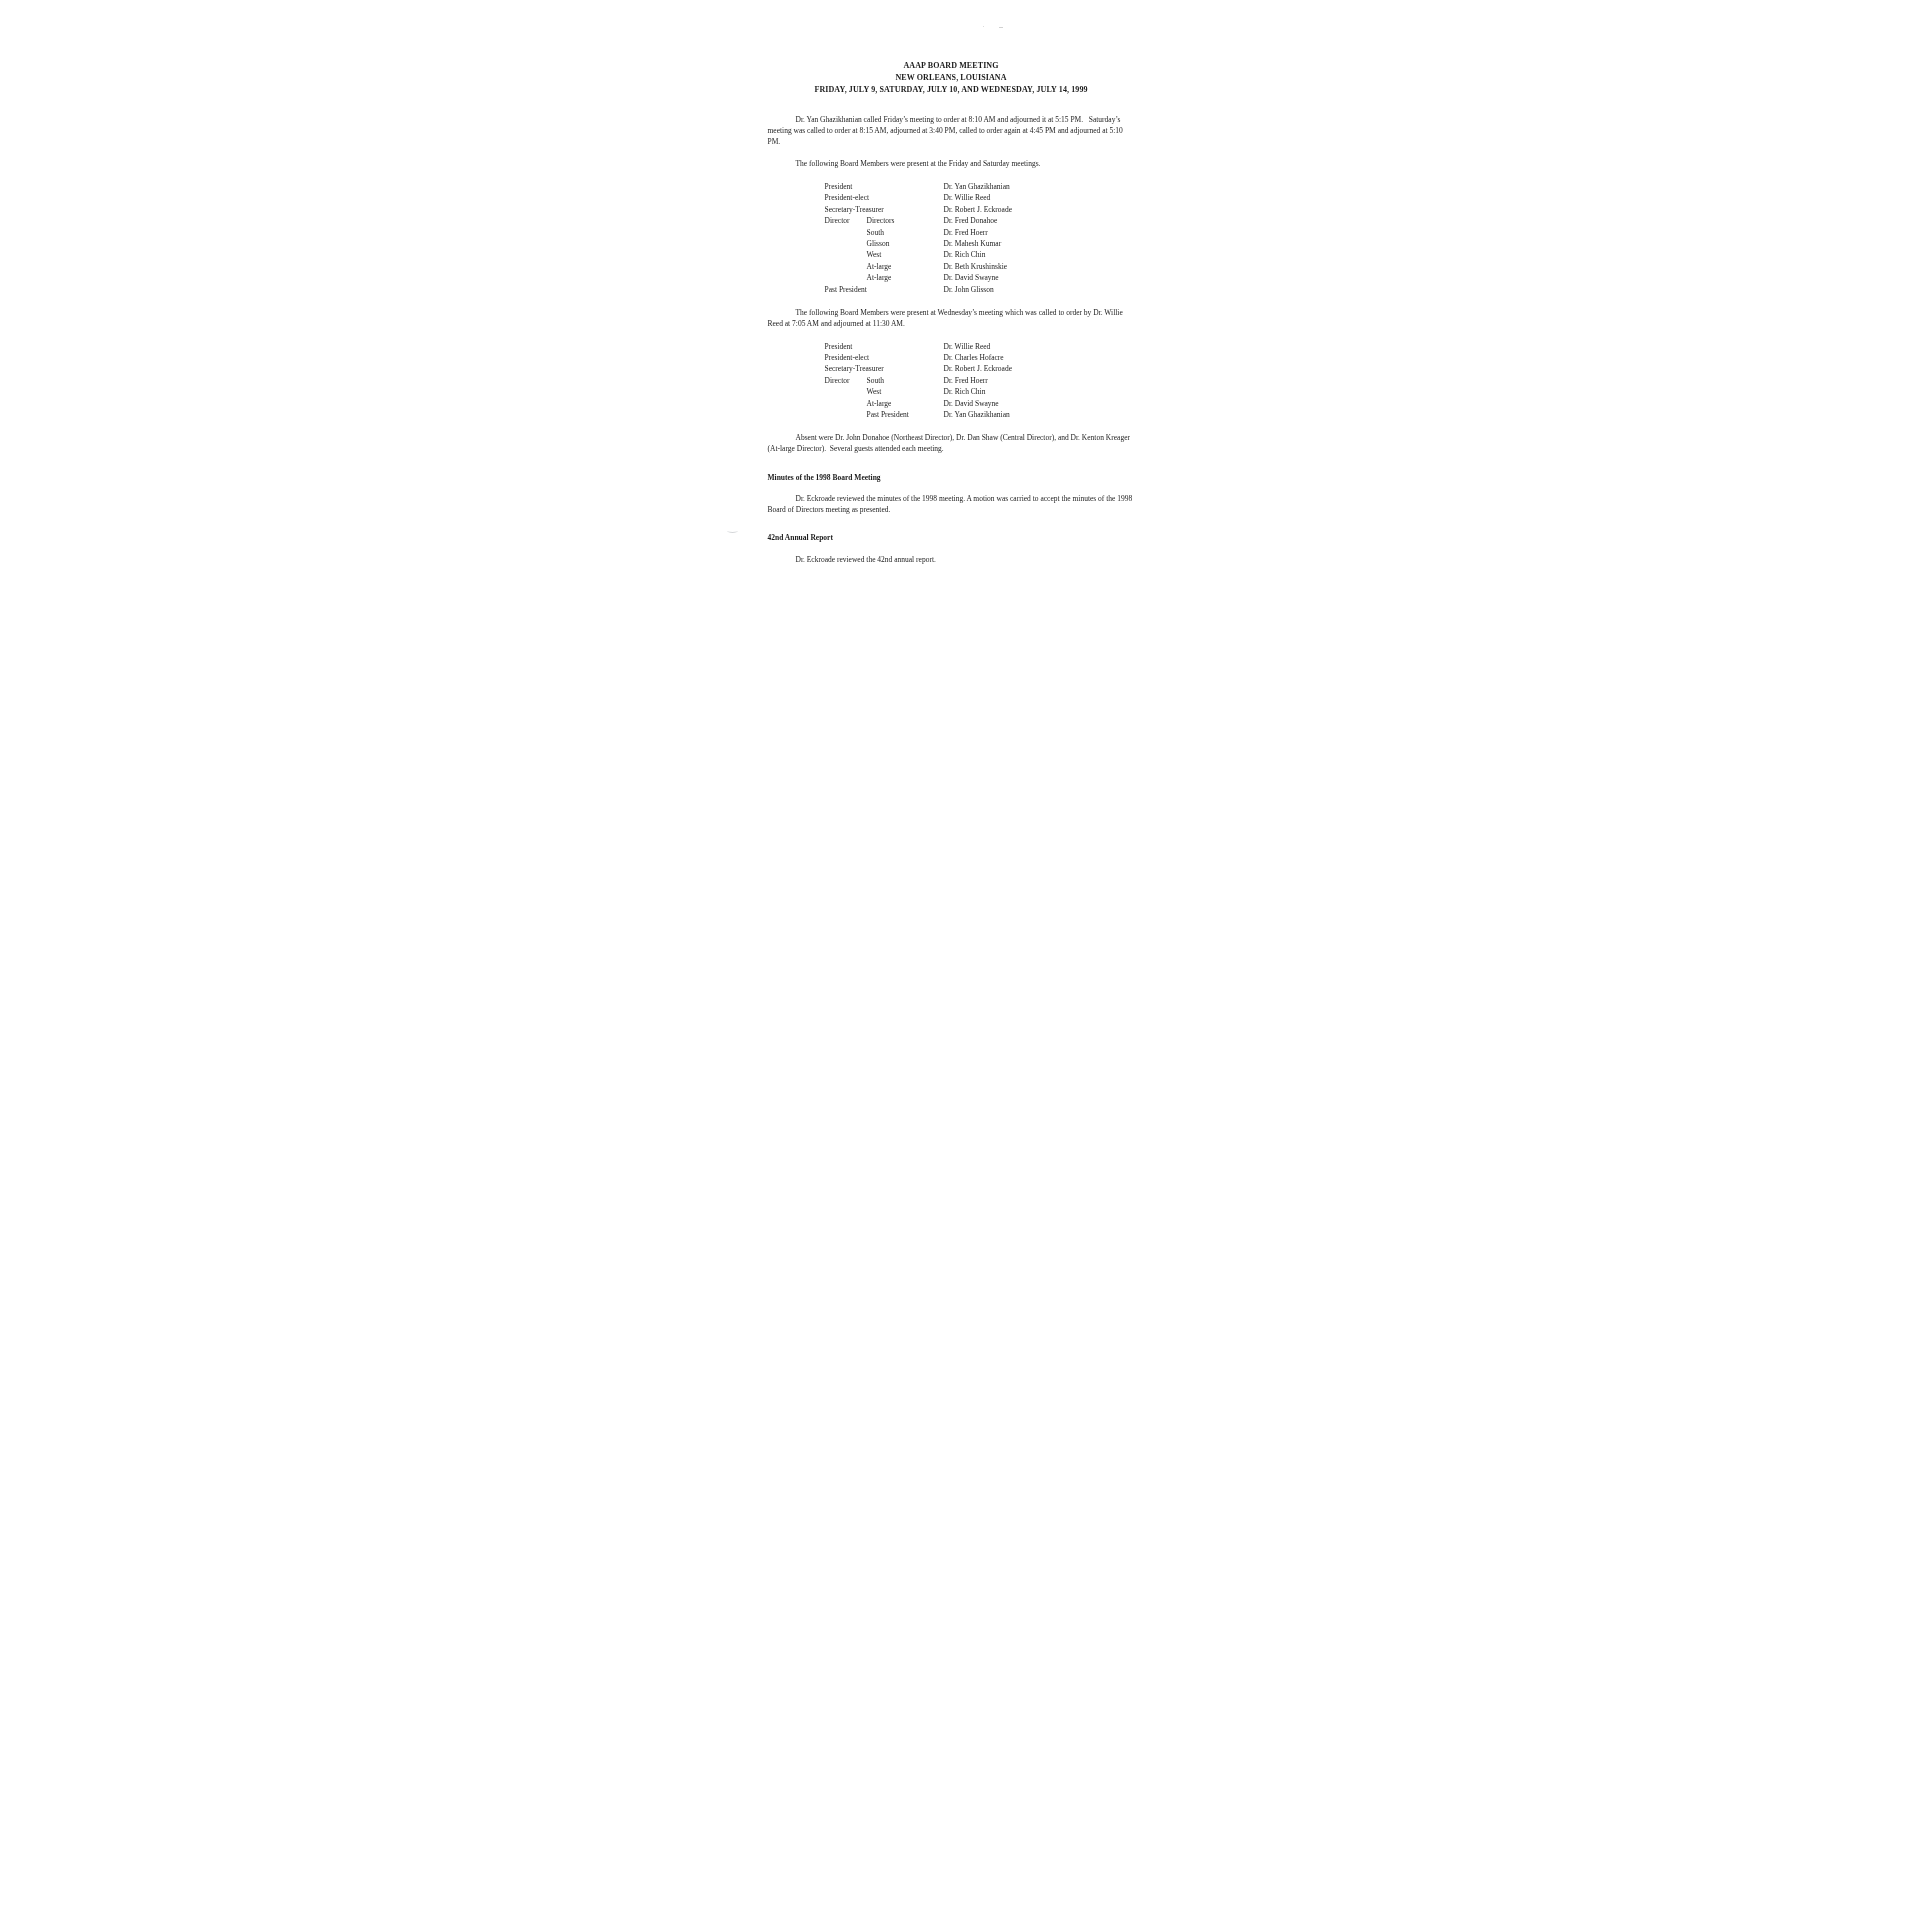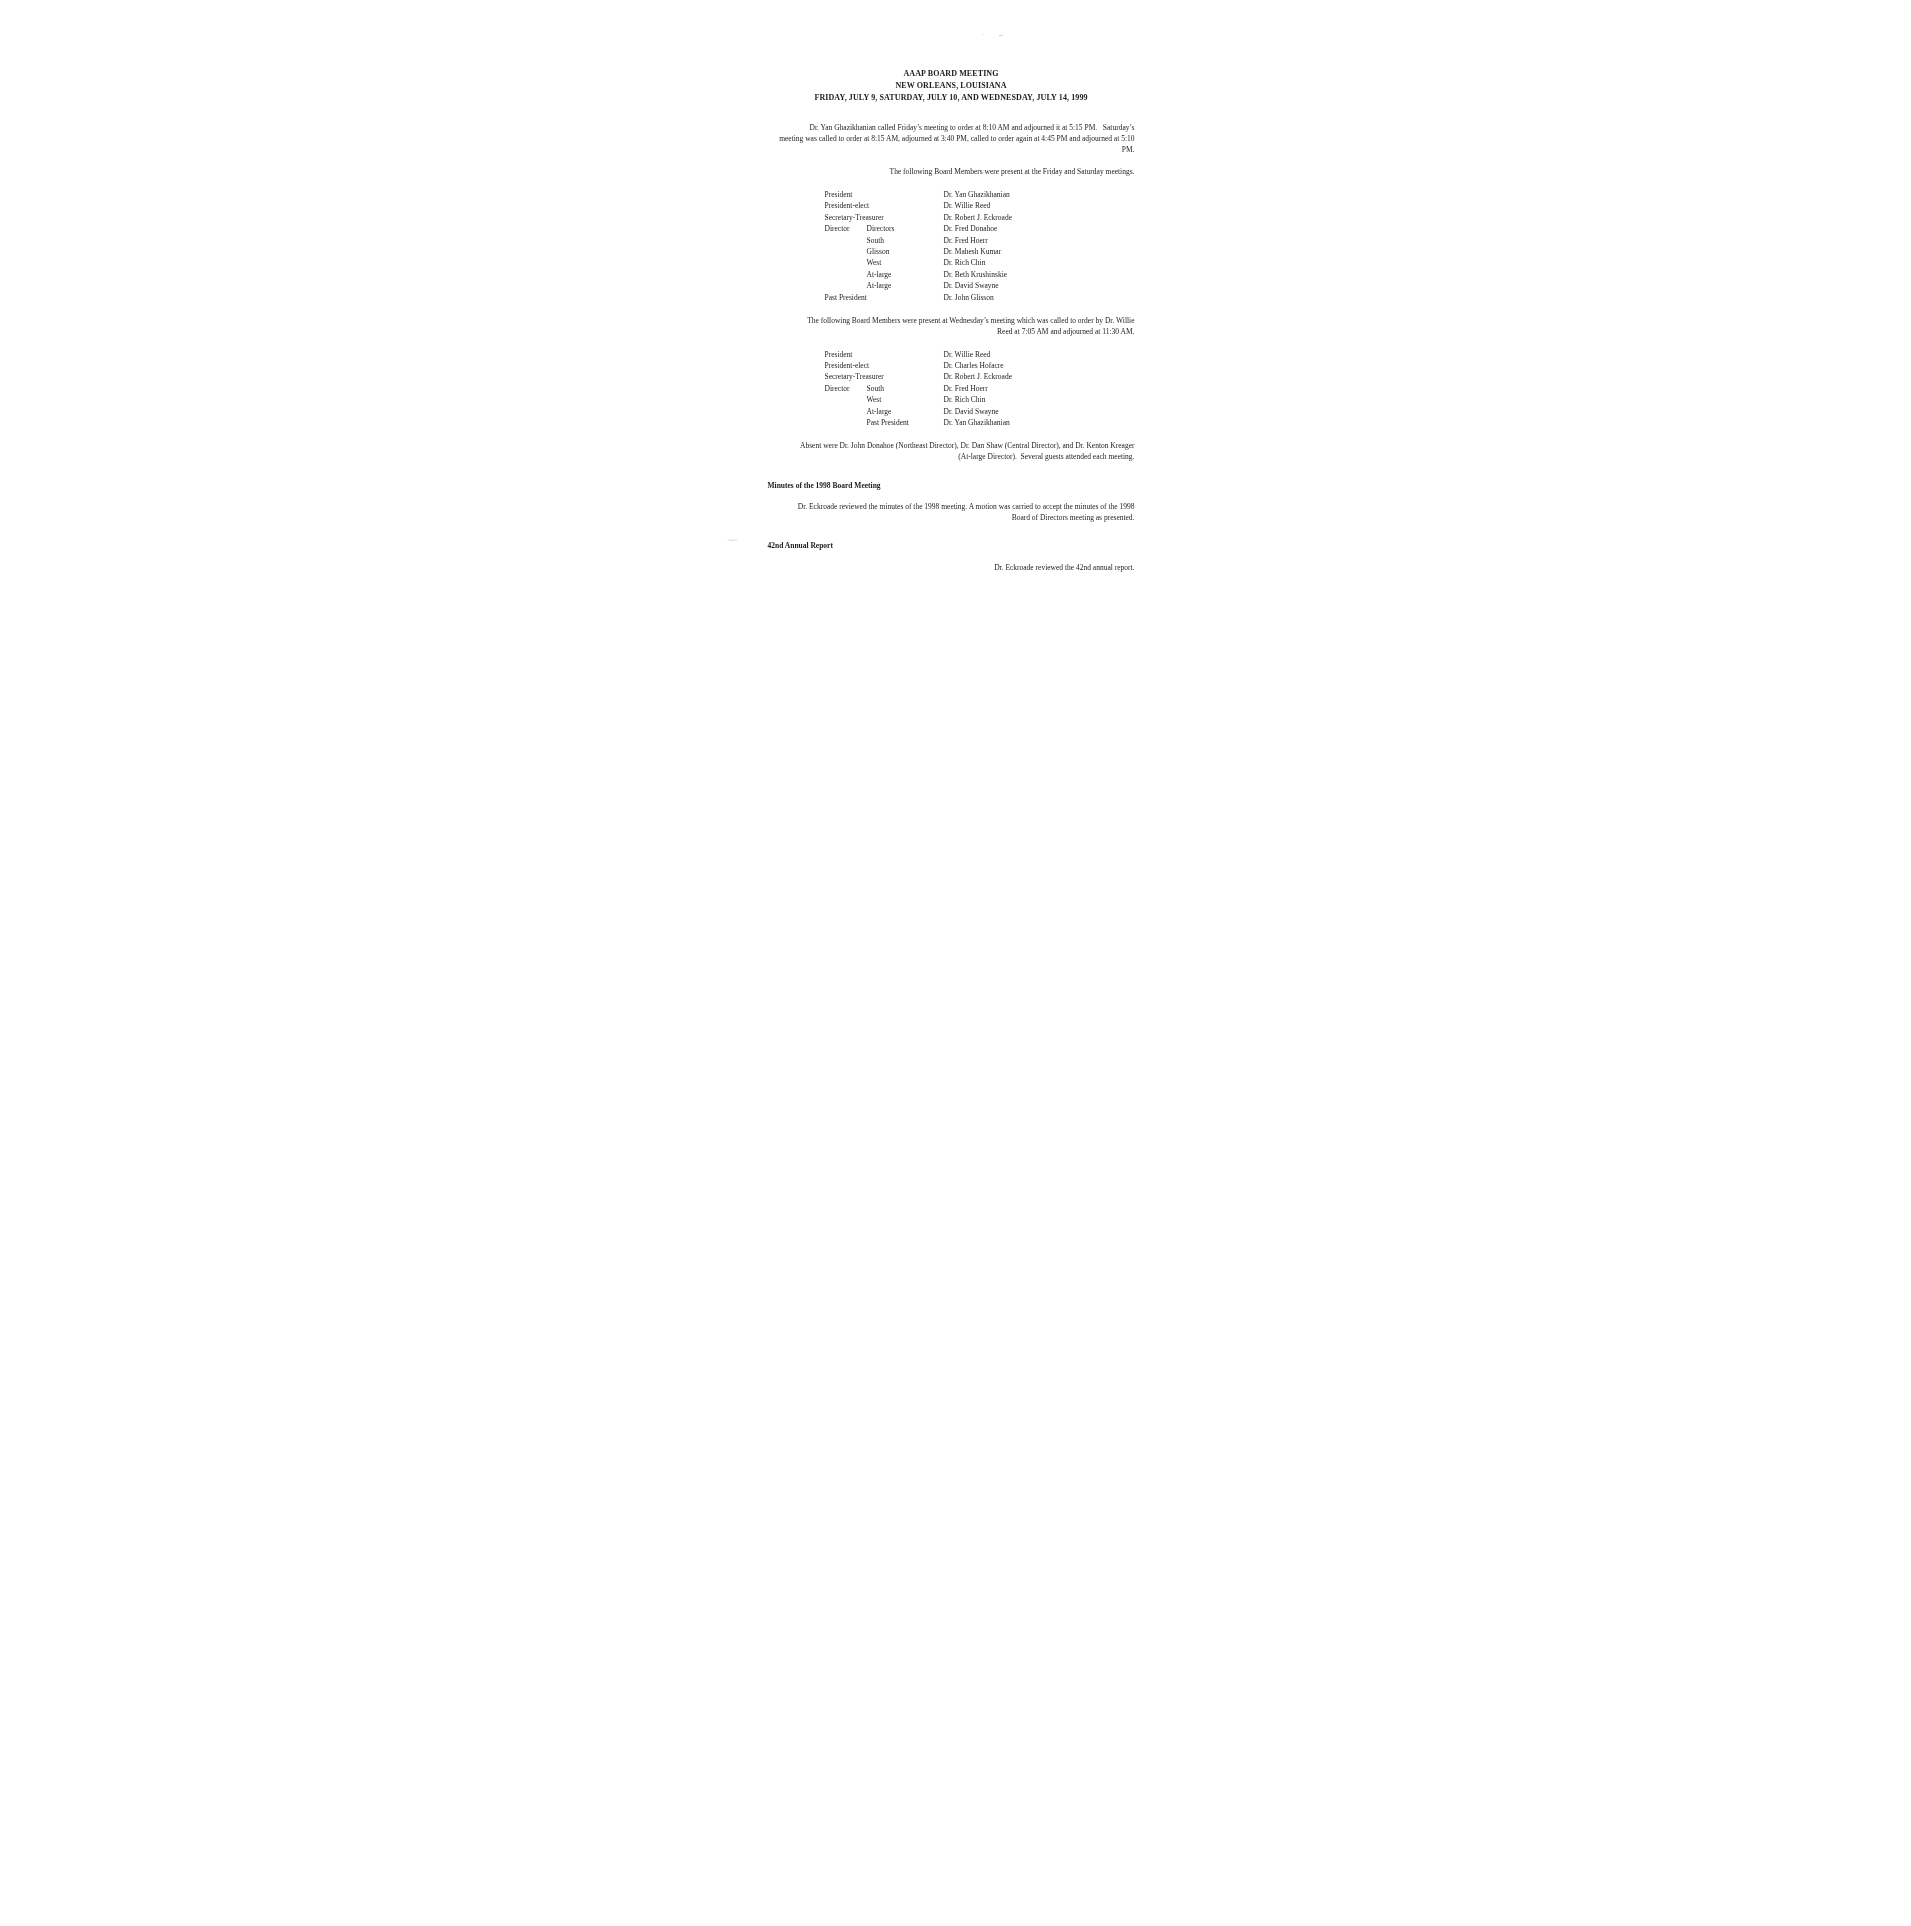--- a/index.html
+++ b/index.html
@@ -4,42 +4,41 @@
 <style>
   html, body {
     margin: 0;
     padding: 0;
     background: #ffffff;
   }
   .page {
     position: relative;
     width: 478px;
     min-height: 622px;
-    margin: 8px auto;
+    margin: 0 auto;
     background: #ffffff;
     box-sizing: border-box;
     padding: 60px 60px 35px 51px;
     font-family: "Liberation Serif", "DejaVu Serif", serif;
     font-size: 7.5px;
     line-height: 1.5;
     color: #1c1c1c;
   }
   .title-block {
     text-align: center;
     font-weight: bold;
     font-size: 8px;
     line-height: 12px;
     letter-spacing: 0.1px;
     margin-bottom: 17.7px;
   }
   .para {
     margin: 0 0 10.8px 0;
     text-indent: 28px;
     white-space: pre-wrap;
-    text-align: right;
   }
   .roster {
     margin: 11.6px 0 11.6px 0;
   }
   .roster-row {
     position: relative;
     height: 11.4px;
   }
   .col-role {
     position: absolute;

